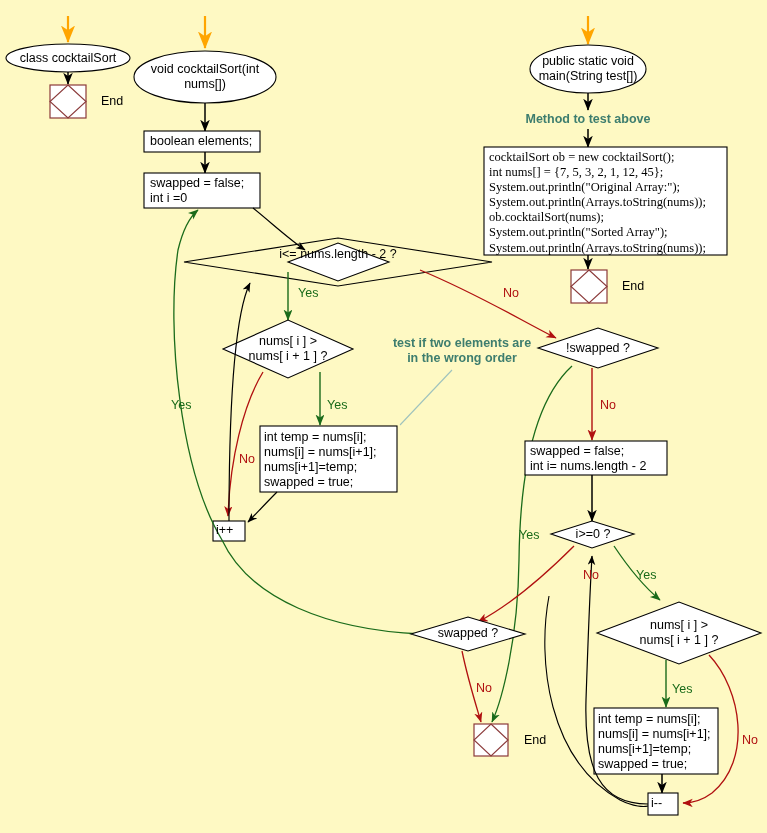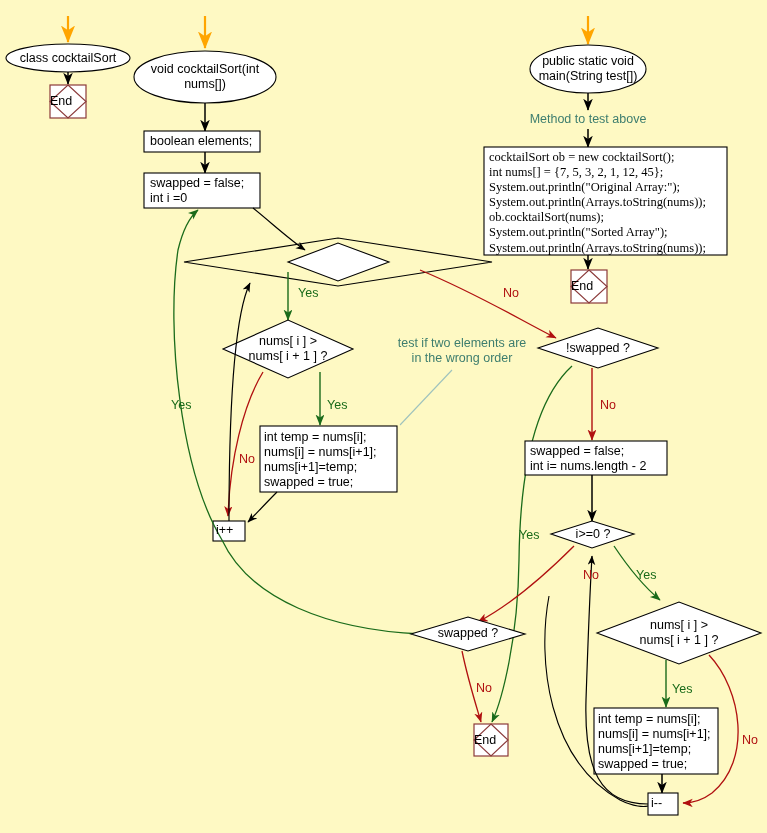--- a/index.html
+++ b/index.html
@@ -50,28 +50,30 @@
   .lbl-yes { color: #1a6b1a; }
   .lbl-no  { color: #b01010; }
   .note-text {
     position: absolute;
     font-family: "Liberation Sans", sans-serif;
     font-size: 12.5px;
     color: #3d7d6e;
     line-height: 15px;
     text-align: center;
     white-space: pre;
+    font-weight: bold;
   }
   .end-text {
     position: absolute;
     font-family: "Liberation Sans", sans-serif;
     font-size: 12.5px;
     color: #000000;
-    text-align: left;
-    white-space: pre;
+    text-align: center;
+    white-space: pre;
+    margin-left: 44px;
   }
 </style>
 </head>
 <body>
 
 <div id="canvas">
 
   <svg class="layer" viewBox="0 0 767 833">
     <defs>
       <marker id="ar-black" markerWidth="9" markerHeight="9" refX="7.5" refY="3.2" orient="auto">
@@ -197,20 +199,21 @@
   <div class="end-text" style="left:50px; top:94px; width:36px;">End</div>
 
   <div class="node-text" style="left:134px; top:62px; width:142px;">void cocktailSort(int
 nums[])</div>
 
   <div class="node-text proc-text" style="left:150px; top:134px; width:110px;">boolean elements;</div>
 
   <div class="node-text proc-text" style="left:150px; top:176px; width:110px;">swapped = false;
 int i =0</div>
 
+  <div class="node-text" style="left:208px; top:247px; width:260px;">i&lt;= nums.length - 2 ?</div>
 
   <div class="node-text" style="left:228px; top:334px; width:120px;">nums[ i ] &gt;
 nums[ i + 1 ] ?</div>
 
   <div class="node-text proc-text" style="left:264px; top:430px; width:132px;">int temp = nums[i];
 nums[i] = nums[i+1];
 nums[i+1]=temp;
 swapped = true;</div>
 
   <div class="node-text proc-text" style="left:216px; top:523px; width:30px;">i++</div>

